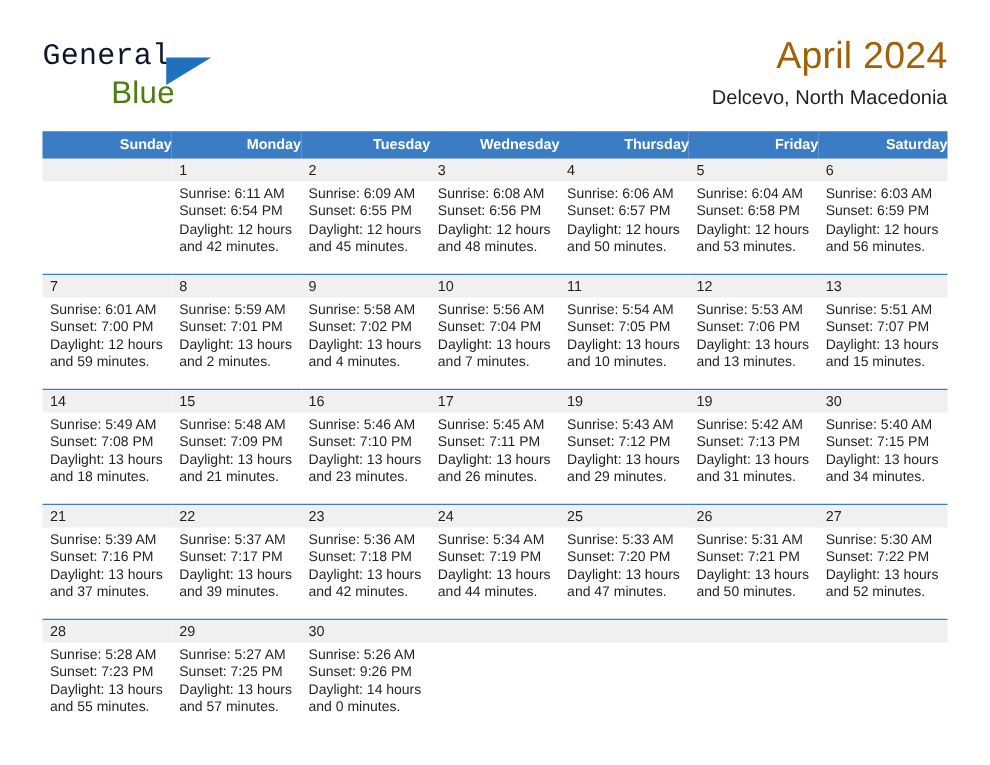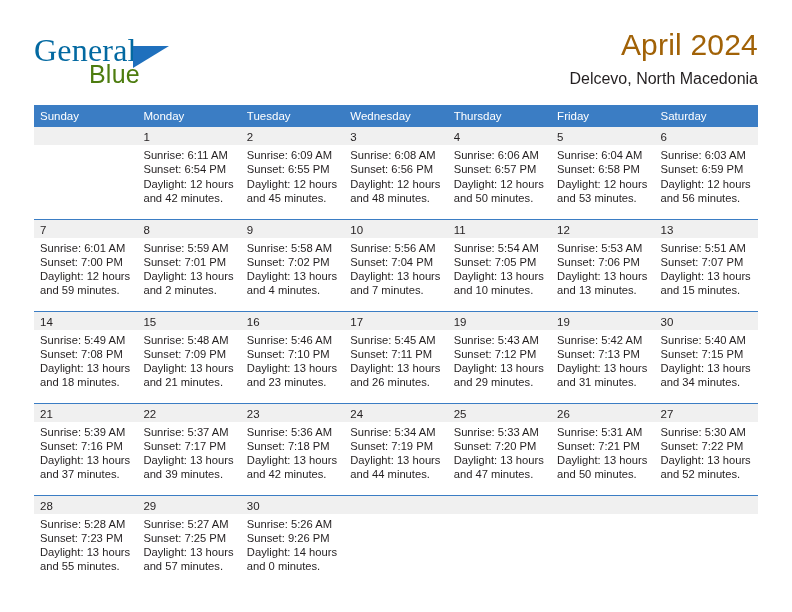--- a/index.html
+++ b/index.html
@@ -33,24 +33,24 @@
     position: absolute;
     left: 0;
     top: 4px;
     width: 210px;
     height: 62px;
   }
   .brand-general {
     position: absolute;
     left: 0;
     top: 0;
-    font-size: 32px;
+    font-size: 24px;
     letter-spacing: 0.2px;
-    color: #0369a1;
-    font-family: Liberation Serif, serif;
+    color: #0f172a;
+    font-family: Liberation Mono, monospace;
   }
   .brand-blue {
     position: absolute;
     left: 55px;
     top: 28px;
     font-size: 25px;
     letter-spacing: 0.2px;
     color: #4d7c0f;
     font-family: "Liberation Sans", sans-serif;
     text-align: right;
@@ -91,22 +91,22 @@
     left: 34px;
     top: 105px;
     width: 724px;
     border-collapse: collapse;
     table-layout: fixed;
   }
   .calendar th {
     background: #3b7dc4;
     color: #ffffff;
     font-size: 11.5px;
-    font-weight: normal;
-    text-align: left;
+    font-weight: bold;
+    text-align: right;
     padding: 5px 0 5px 6px;
     height: 19px;
     box-sizing: border-box;
     border: none;
   }
   .calendar td {
     vertical-align: top;
     padding: 0;
     border: none;
     border-top: 1.6px solid #3b7dc4;

